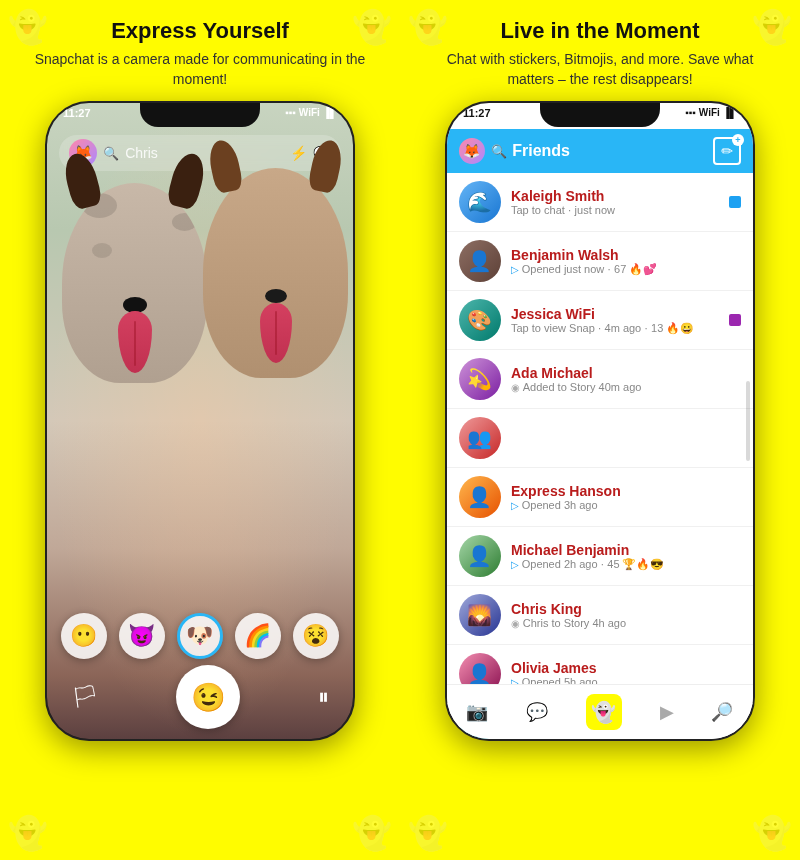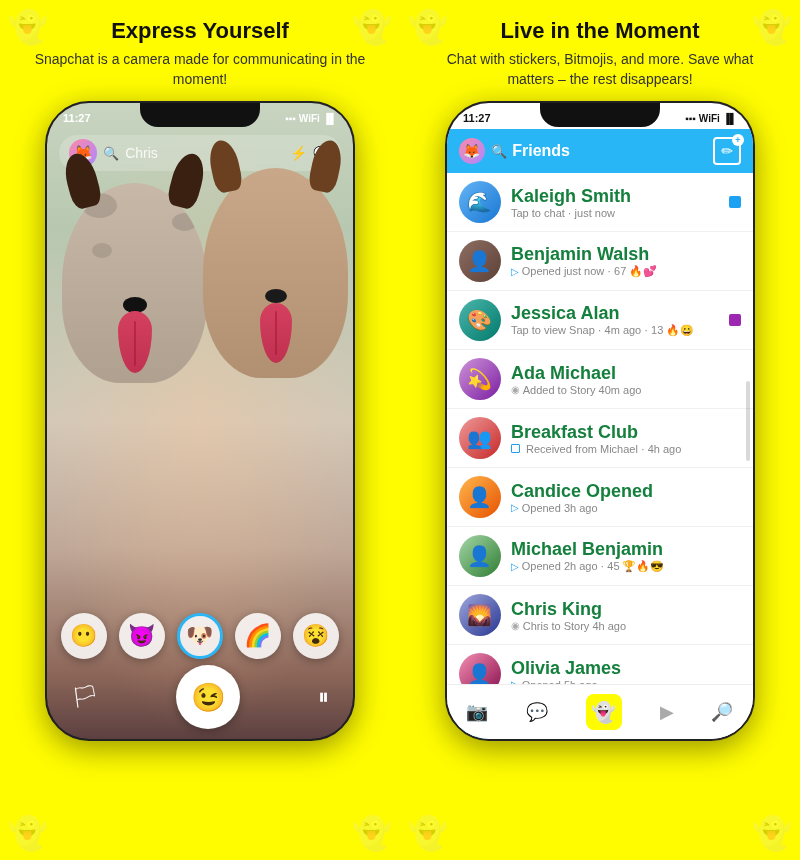--- a/index.html
+++ b/index.html
@@ -66,21 +66,21 @@
     }
 
     
     .status-bar {
       position: absolute;
       top: 0;
       left: 0;
       right: 0;
       height: 26px;
       display: flex;
-      align-items: center;
+      align-items: flex-start;
       justify-content: space-between;
       padding: 4px 16px 0;
       z-index: 5;
       color: white;
       font-size: 11px;
       font-weight: 600;
       gap: 9px;
     }
 
     .status-icons {
@@ -246,23 +246,23 @@
       display: flex;
       align-items: center;
       justify-content: center;
     }
 
     .friend-info {
       flex: 1;
     }
 
     .friend-name {
-      font-size: 18px;
+      font-size: 14px;
       font-weight: 600;
-      color: #15803d;
+      color: #b91c1c;
     }
 
     .friend-status {
       font-size: 11px;
       color: #888;
       display: flex;
       align-items: center;
       gap: 3px;
     }
 
@@ -483,21 +483,21 @@
               <span>Opened just now · 67 🔥💕</span>
             </div>
           </div>
         </div>
 
         <div class="friend-item">
           <div class="friend-avatar av-teal">
             <span style="font-size:20px;">🎨</span>
           </div>
           <div class="friend-info">
-            <div class="friend-name">Jessica Alan</div>
+            <div class="friend-name">Jessica WiFi</div>
             <div class="friend-status">
               <span>Tap to view Snap · 4m ago · 13 🔥😀</span>
             </div>
           </div>
           <div class="friend-right">
             <div style="width:12px;height:12px;border:2px solid #9C27B0;border-radius:2px;background:#9C27B0;"></div>
           </div>
         </div>
 
         <div class="friend-item">
@@ -510,35 +510,28 @@
               <span style="color:#aaa;font-size:10px;">◉</span>
               <span>Added to Story 40m ago</span>
             </div>
           </div>
         </div>
 
         <div class="friend-item">
           <div class="friend-avatar av-red">
             <span style="font-size:20px;">👥</span>
           </div>
-          <div class="friend-info">
-            <div class="friend-name">Breakfast Club</div>
-            <div class="friend-status">
-              <span style="display:inline-block;width:9px;height:9px;border:1.5px solid #1DA1F2;border-radius:1px;margin-right:3px;"></span>
-              <span>Received from Michael · 4h ago</span>
-            </div>
-          </div>
         </div>
 
         <div class="friend-item">
           <div class="friend-avatar av-orange">
             <span style="font-size:20px;">👤</span>
           </div>
           <div class="friend-info">
-            <div class="friend-name">Candice Opened</div>
+            <div class="friend-name">Express Hanson</div>
             <div class="friend-status">
               <span style="color:#1DA1F2;font-size:10px;">▷</span>
               <span>Opened 3h ago</span>
             </div>
           </div>
         </div>
 
         <div class="friend-item">
           <div class="friend-avatar av-green">
             <span style="font-size:20px;">👤</span>

